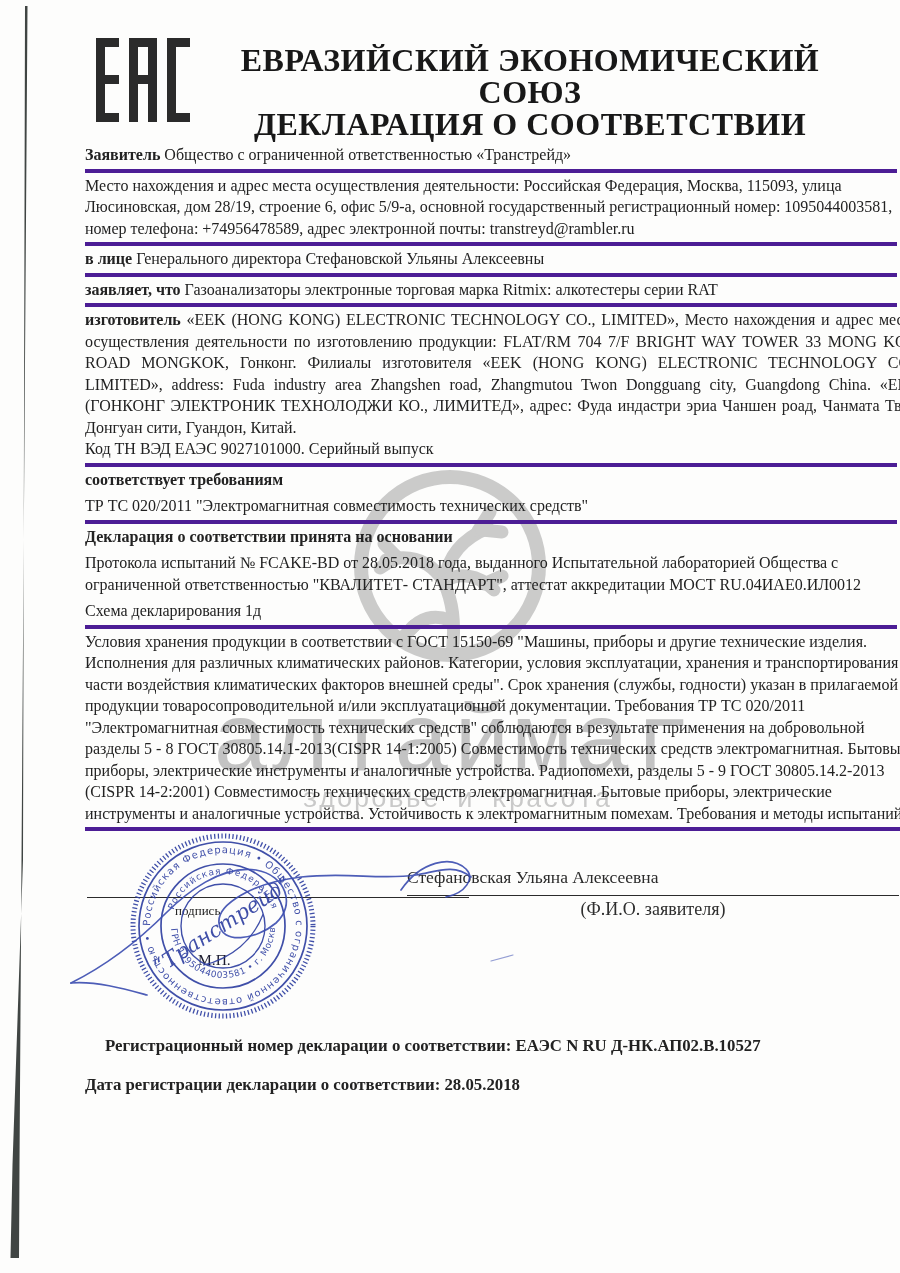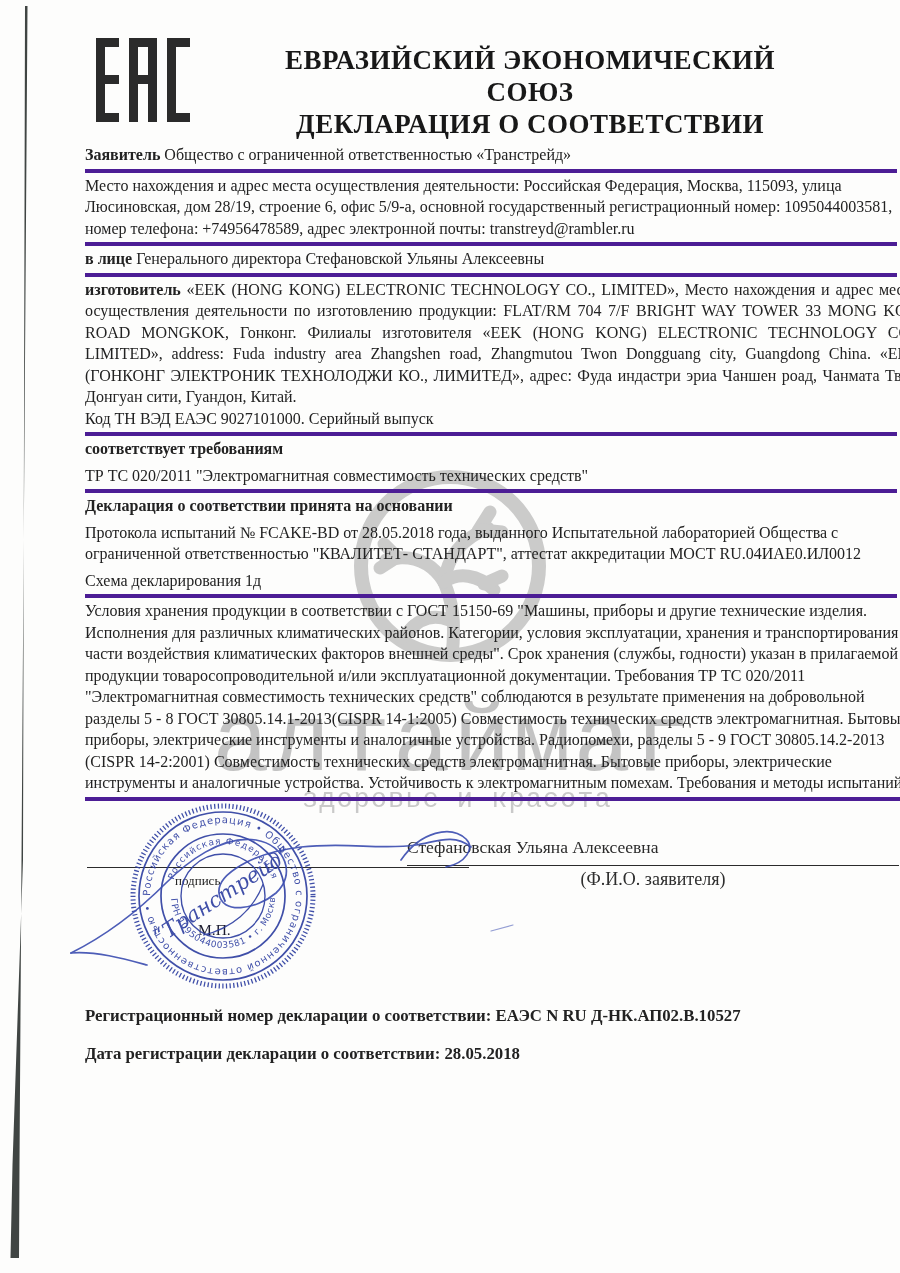--- a/index.html
+++ b/index.html
@@ -22,21 +22,21 @@
   .wm-tagline{
     position:absolute;left:302px;top:785px;z-index:1;
     font-family:Liberation Mono, monospace;
     font-size:27px;letter-spacing:1px;
     color:rgba(150,150,150,.50);white-space:nowrap;
   }
   
   .eac-logo{position:absolute;left:96px;top:38px;z-index:2;}
   .doc-title{
     position:absolute;left:240px;top:44px;width:580px;z-index:2;
-    text-align:center;font-weight:bold;font-size:27px;line-height:32px;
+    text-align:center;font-weight:bold;font-size:32px;line-height:32px;
     letter-spacing:.5px;color:#181818;
   }
   
   .doc{
     position:absolute;left:85px;top:142px;width:812px;z-index:2;
     font-size:16px;line-height:21.5px;color:#222;
   }
   .row{padding:2px 0 3px;}
   .hr{border-bottom:4px solid #4c1d95;}
   .lbl{font-weight:bold;}
@@ -47,21 +47,21 @@
   .sig-area{position:relative;height:200px;}
   .sig-line-left{position:absolute;left:2px;top:66px;width:382px;border-top:1.3px solid #2b2b2b;}
   .sig-caption{position:absolute;left:90px;top:69px;font-size:13px;color:#222;}
   .mp-label{position:absolute;left:113px;top:118px;font-size:15.5px;color:#1c1c2e;}
   .fio-name{position:absolute;left:322px;top:36px;width:492px;font-size:17.5px;color:#2a2a2a;}
   .sig-line-right{position:absolute;left:322px;top:64px;width:492px;border-top:1.3px solid #2b2b2b;}
   .fio-caption{position:absolute;left:322px;top:68px;width:492px;text-align:center;font-size:18px;color:#2e2e2e;}
   .stamp-sign{position:absolute;left:-22px;top:-18px;z-index:3;}
   
   .reg-row{font-weight:bold;font-size:16.8px;}
-  .reg-number{margin-top:4px;}
+  .reg-number{margin-top:4px;margin-left:20px;}
   .reg-date{margin-top:17px;}
   .stamp-text{font-family:"DejaVu Sans", sans-serif;}
 </style>
 </head>
 <body>
 
 <svg class="wm-tree" width="196" height="196" viewBox="0 0 196 196">
   <g fill="none" stroke="#8f8f8f" stroke-width="13" stroke-linecap="round">
     <circle cx="98" cy="98" r="89" stroke-width="14"></circle>
     <path d="M100,187 C104,152 100,133 92,114"></path>
@@ -114,20 +114,24 @@
 
   <div class="row hr">
     <span>Место нахождения и адрес места осуществления деятельности: Российская Федерация, Москва, 115093, улица Люсиновская, дом 28/19, строение 6, офис 5/9-а, основной государственный регистрационный номер: 1095044003581, номер телефона: +74956478589, адрес электронной почты: transtreyd@rambler.ru</span>
   </div>
 
   <div class="row hr">
     <span class="lbl">в лице</span>
     <span>Генерального директора Стефановской Ульяны Алексеевны</span>
   </div>
 
+  <div class="row hr">
+    <span class="lbl">заявляет, что</span>
+    <span>Газоанализаторы электронные  торговая марка Ritmix: алкотестеры серии RAT</span>
+  </div>
 
   <div class="row hr">
     <div class="just">
       <span class="lbl">изготовитель</span>
       <span>«EEK (HONG KONG) ELECTRONIC TECHNOLOGY CO., LIMITED», Место нахождения и адрес места осуществления деятельности по изготовлению продукции: FLAT/RM 704 7/F BRIGHT WAY TOWER 33 MONG KOK ROAD MONGKOK, Гонконг. Филиалы изготовителя «EEK (HONG KONG) ELECTRONIC TECHNOLOGY CO., LIMITED», address: Fuda industry area Zhangshen road, Zhangmutou Twon Dongguang city, Guangdong China. «ЕЕК (ГОНКОНГ ЭЛЕКТРОНИК ТЕХНОЛОДЖИ КО., ЛИМИТЕД», адрес: Фуда индастри эриа Чаншен роад, Чанмата Твон Донгуан сити, Гуандон, Китай.</span>
     </div>
     <div>Код ТН ВЭД ЕАЭС 9027101000. Серийный выпуск</div>
   </div>
 
   <div class="row boldrow">соответствует требованиям</div>

